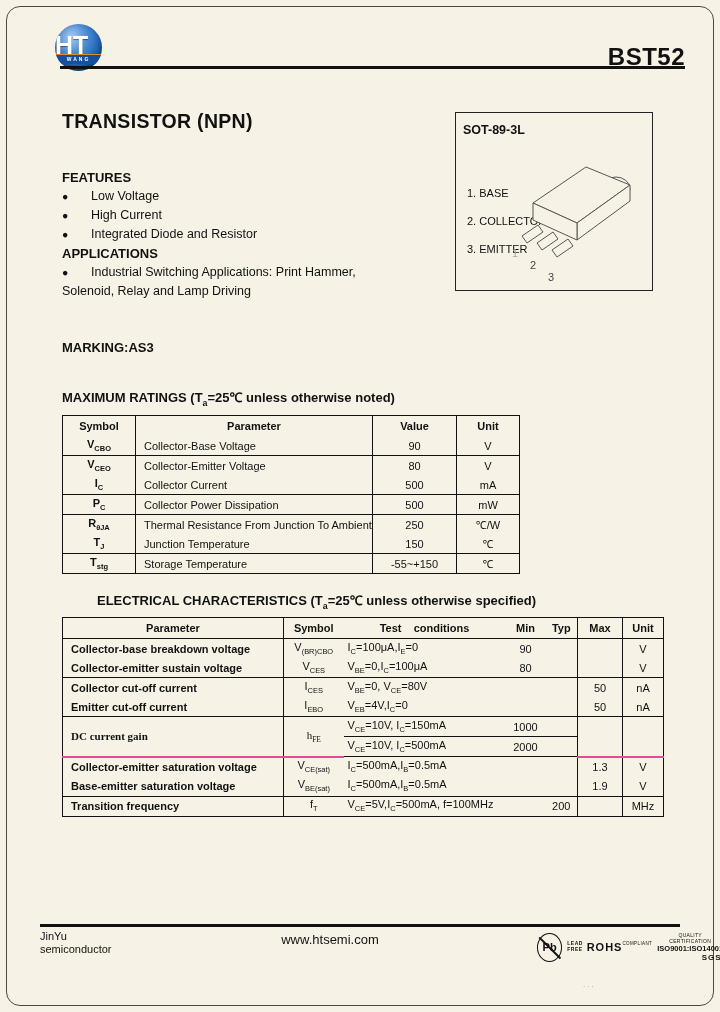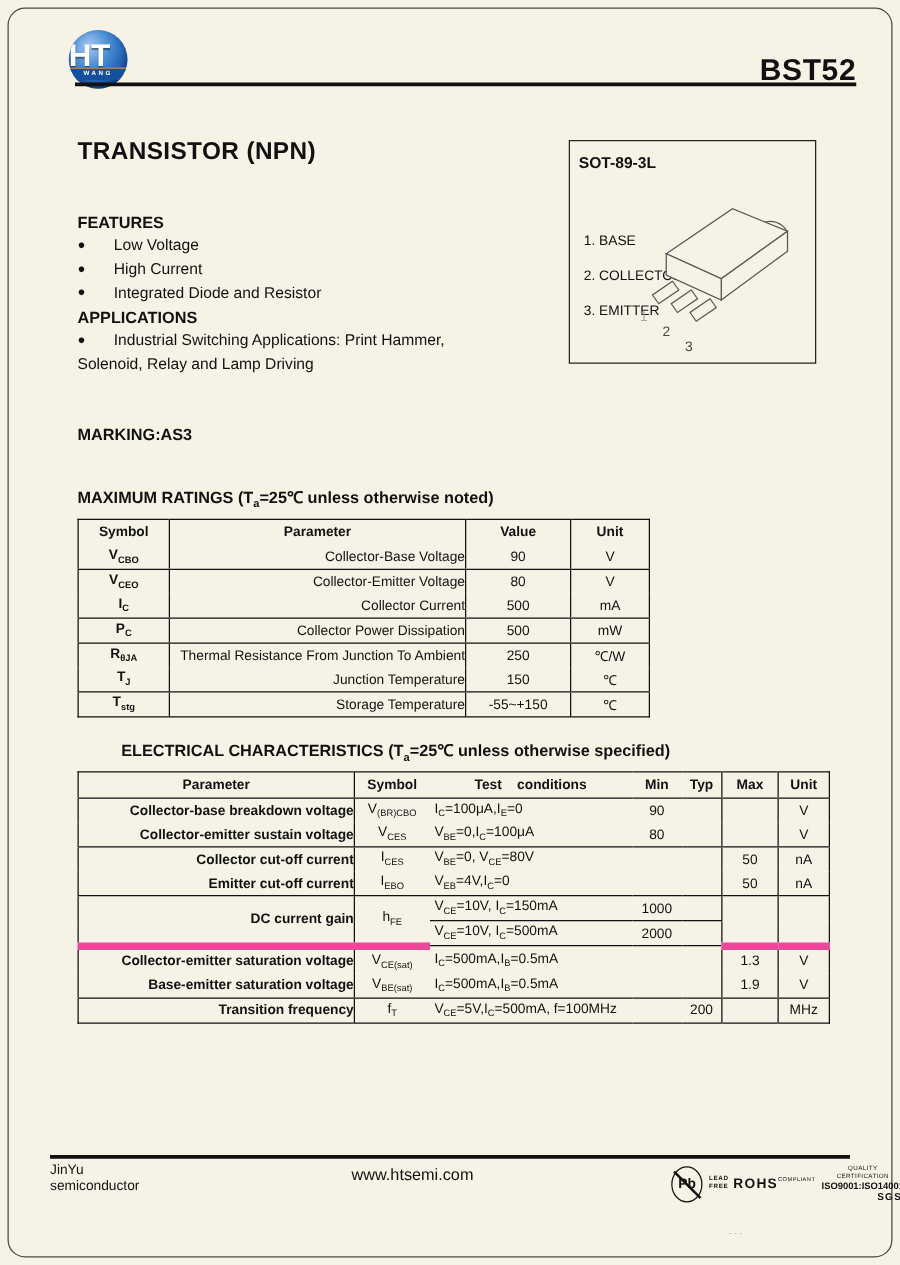--- a/index.html
+++ b/index.html
@@ -43,25 +43,25 @@
   sub{font-size:.68em;}
 
   
   table{border-collapse:collapse;table-layout:fixed;}
   .mr{left:62px;top:415px;width:457px;border:1.5px solid #111;}
   .ec{left:62px;top:617px;width:601px;border:1.5px solid #111;}
   th,td{padding:0;height:19px;font-size:11px;font-weight:normal;overflow:hidden;white-space:nowrap;}
   th{height:20px;}
   .b{font-weight:bold;}
   .ctr{text-align:center;}
-  .lft{text-align:right;padding-left:8px;}
+  .lft{text-align:left;padding-left:8px;}
   .cnd{text-align:left;padding-left:4px;}
   .pre{white-space:pre;}
   .bL{border-left:1px solid #111;}
-  .bB{border-bottom:6px solid #ec4899;}
+  .bB{border-bottom:2px solid #ec4899;font-family:Liberation Serif, serif;}
   tr.sep>th, tr.sep>td{border-bottom:1px solid #111;}
   td.pline{border-bottom:1px solid #111;}
 
   
   .footer-rule{left:40px;top:924px;width:640px;height:3px;background:#111;}
   .company{left:40px;top:930px;font-size:11px;line-height:13px;}
   .website{left:0;top:932px;width:660px;text-align:center;font-size:13px;}
   .cert{left:537px;top:932px;display:flex;align-items:center;gap:5px;}
   .pb-wrap{position:relative;width:27px;height:27px;border:1.6px solid #111;border-radius:50%;
            display:flex;align-items:center;justify-content:center;font-weight:bold;font-size:11px;}

